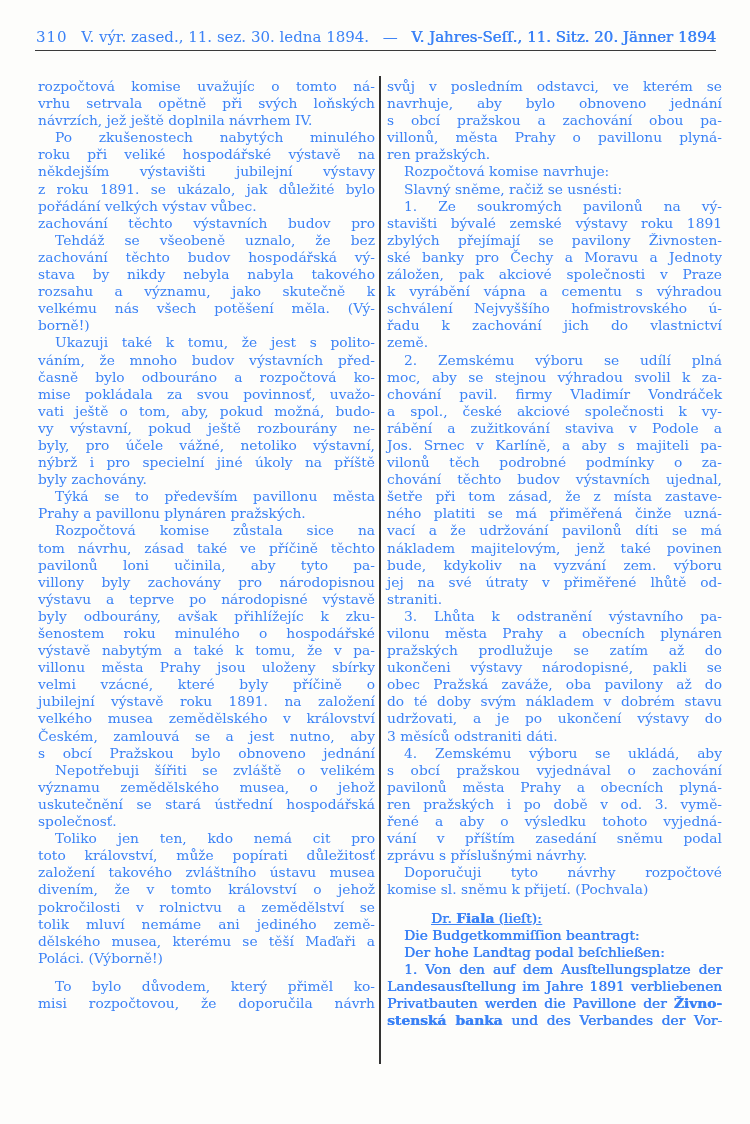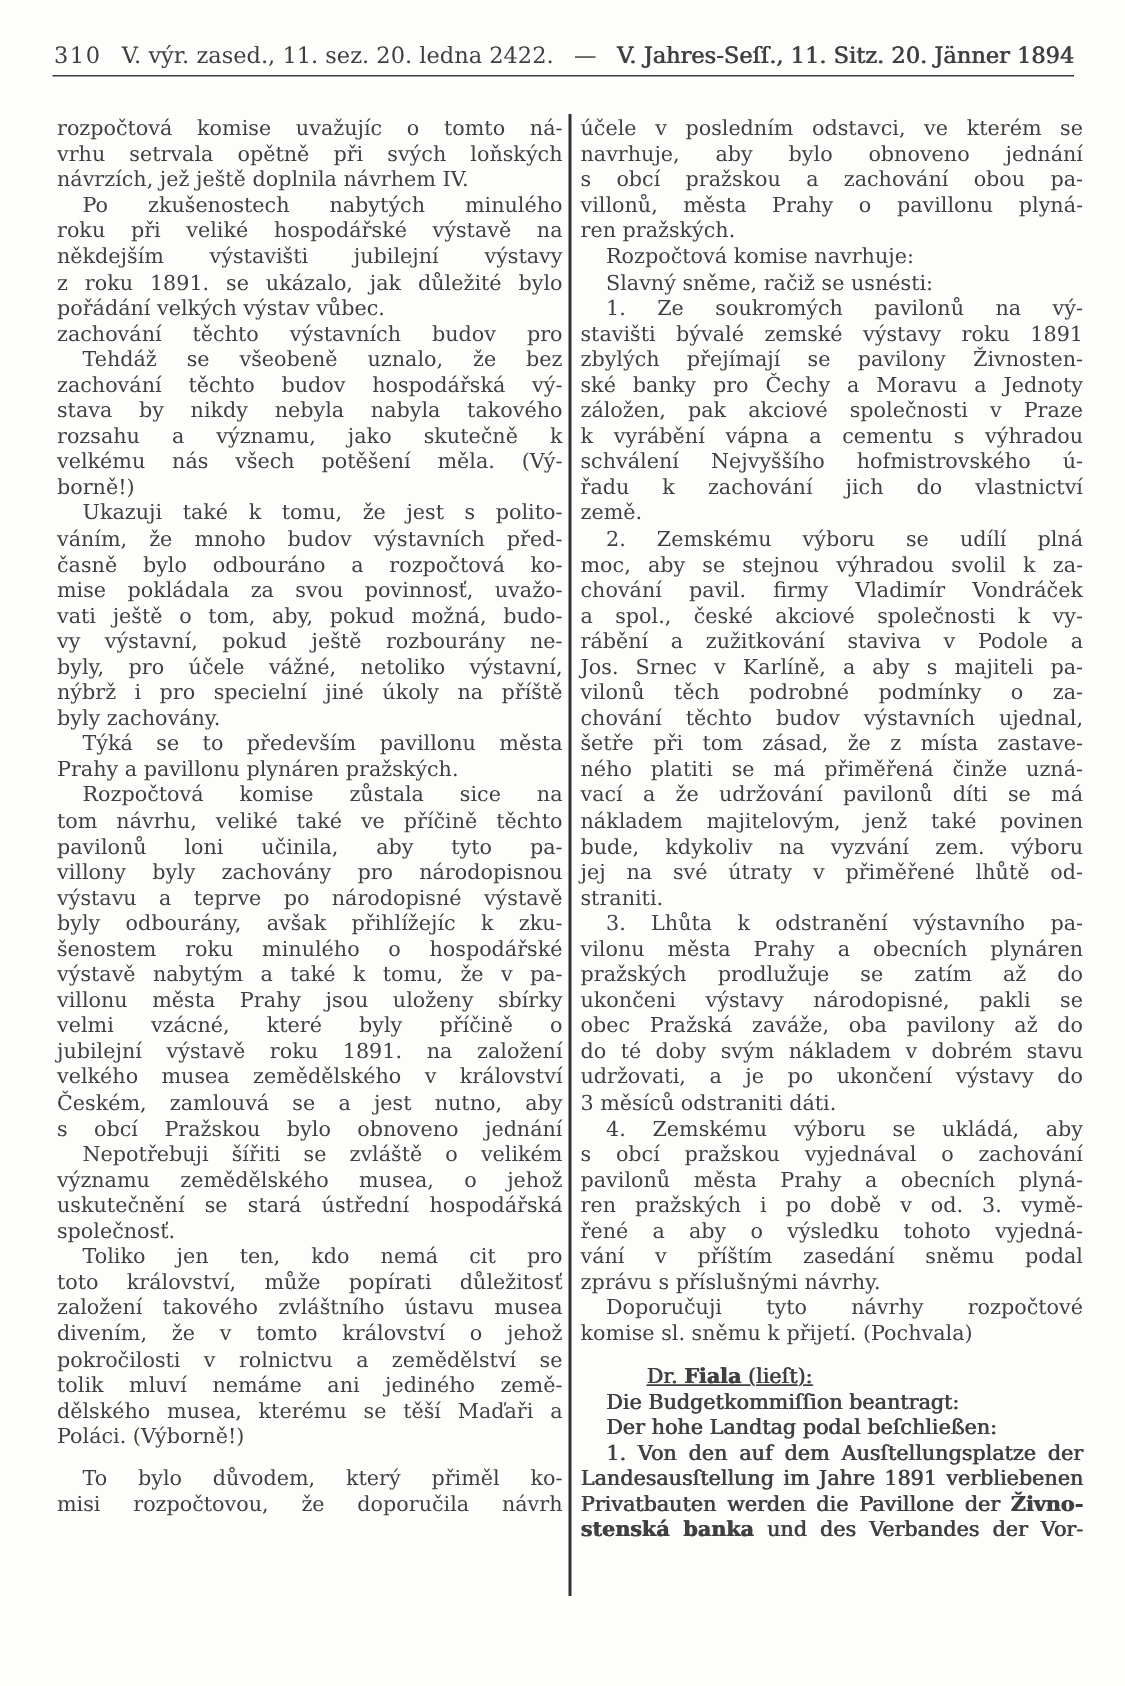--- a/index.html
+++ b/index.html
@@ -1,21 +1,21 @@
 <!DOCTYPE html>
 <html><head>
 <meta charset="utf-8">
 <style>
   html,body{margin:0;padding:0;background:#e8e8e6;}
   .page{
     position:relative;
     width:750px;height:1124px;
     background:#fdfdfb;
     font-family:"DejaVu Serif","Liberation Serif",serif;
-    color:#404040;
+    color:#3b82f6;
     overflow:hidden;
     box-sizing:border-box;
   }
   .header{
     position:absolute;
     left:36px;right:34px;top:28px;
     display:flex;
     align-items:baseline;
     justify-content:space-between;
     font-size:15px;
@@ -53,21 +53,21 @@
   .b{font-weight:bold;}
   .line, .header{ text-rendering:optimizeLegibility; }
 </style>
 </head>
 <body>
 
 <div class="page">
 
   <div class="header">
     <span class="pgnum">310</span>
-    <span>V. výr. zased., 11. sez. 20. ledna 2422.</span>
+    <span>V. výr. zased., 11. sez. 30. ledna 1894.</span>
     <span>—</span>
     <span class="fx line" style="text-align-last:auto;display:inline;">V. Jahres-Seſſ., 11. Sitz. 20. Jänner 1894</span>
   </div>
 
   <div class="header-rule"></div>
 
   <div class="cols">
     <div class="col col-left">
       <div class="divider"></div>
     <div class="line">rozpočtová komise uvažujíc o tomto ná-</div>
@@ -90,21 +90,21 @@
         <div class="line">časně bylo odbouráno a rozpočtová ko-</div>
         <div class="line">mise pokládala za svou povinnosť, uvažo-</div>
         <div class="line">vati ještě o tom, aby, pokud možná, budo-</div>
         <div class="line">vy výstavní, pokud ještě rozbourány ne-</div>
         <div class="line">byly, pro účele vážné, netoliko výstavní,</div>
         <div class="line">nýbrž i pro specielní jiné úkoly na příště</div>
         <div class="line end">byly zachovány.</div>
         <div class="line ind1">Týká se to především pavillonu města</div>
         <div class="line end">Prahy a pavillonu plynáren pražských.</div>
         <div class="line ind1">Rozpočtová komise zůstala sice na</div>
-        <div class="line">tom návrhu, veliké také ve příčině těchto</div>
+        <div class="line">tom návrhu, zásad také ve příčině těchto</div>
         <div class="line">pavilonů loni učinila, aby tyto pa-</div>
         <div class="line">villony byly zachovány pro národopisnou</div>
         <div class="line">výstavu a teprve po národopisné výstavě</div>
         <div class="line">byly odbourány, avšak přihlížejíc k zku-</div>
         <div class="line">šenostem roku minulého o hospodářské</div>
         <div class="line">výstavě nabytým a také k tomu, že v pa-</div>
         <div class="line">villonu města Prahy jsou uloženy sbírky</div>
         <div class="line">velmi vzácné, které byly příčině o</div>
         <div class="line">jubilejní výstavě roku 1891. na založení</div>
         <div class="line">velkého musea zemědělského v království</div>
@@ -119,21 +119,21 @@
         <div class="line">založení takového zvláštního ústavu musea</div>
         <div class="line">divením, že v tomto království o jehož</div>
         <div class="line">pokročilosti v rolnictvu a zemědělství se</div>
         <div class="line">tolik mluví nemáme ani jediného země-</div>
         <div class="line">dělského musea, kterému se těší Maďaři a</div>
         <div class="line end">Poláci. (Výborně!)</div>
         <div class="line ind1 gap">To bylo důvodem, který přiměl ko-</div>
         <div class="line">misi rozpočtovou, že doporučila návrh</div>
       </div>
     <div class="col col-right">
-        <div class="line">účele v posledním odstavci, ve kterém se</div>
+        <div class="line">svůj v posledním odstavci, ve kterém se</div>
         <div class="line">navrhuje, aby bylo obnoveno jednání</div>
         <div class="line">s obcí pražskou a zachování obou pa-</div>
         <div class="line">villonů, města Prahy o pavillonu plyná-</div>
         <div class="line end">ren pražských.</div>
         <div class="line ind1 end">Rozpočtová komise navrhuje:</div>
         <div class="line ind1 end">Slavný sněme, račiž se usnésti:</div>
         <div class="line ind1">1. Ze soukromých pavilonů na vý-</div>
         <div class="line">stavišti bývalé zemské výstavy roku 1891</div>
         <div class="line">zbylých přejímají se pavilony Živnosten-</div>
         <div class="line">ské banky pro Čechy a Moravu a Jednoty</div>

